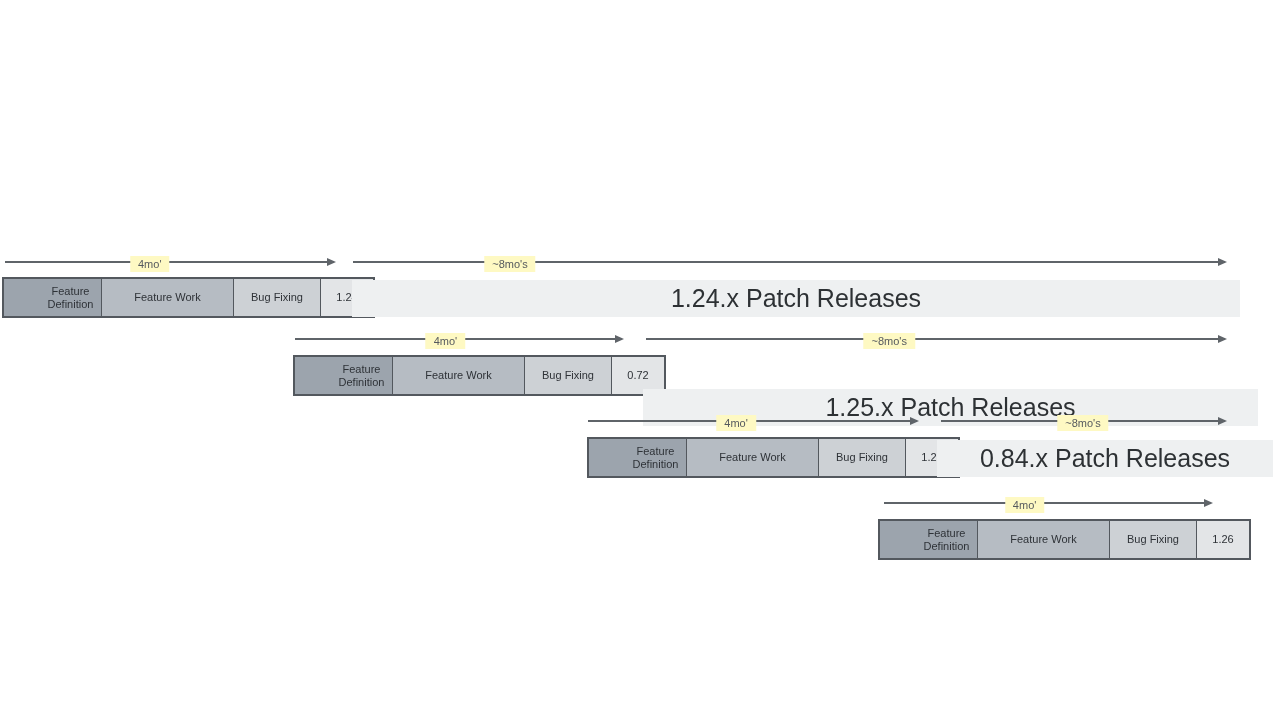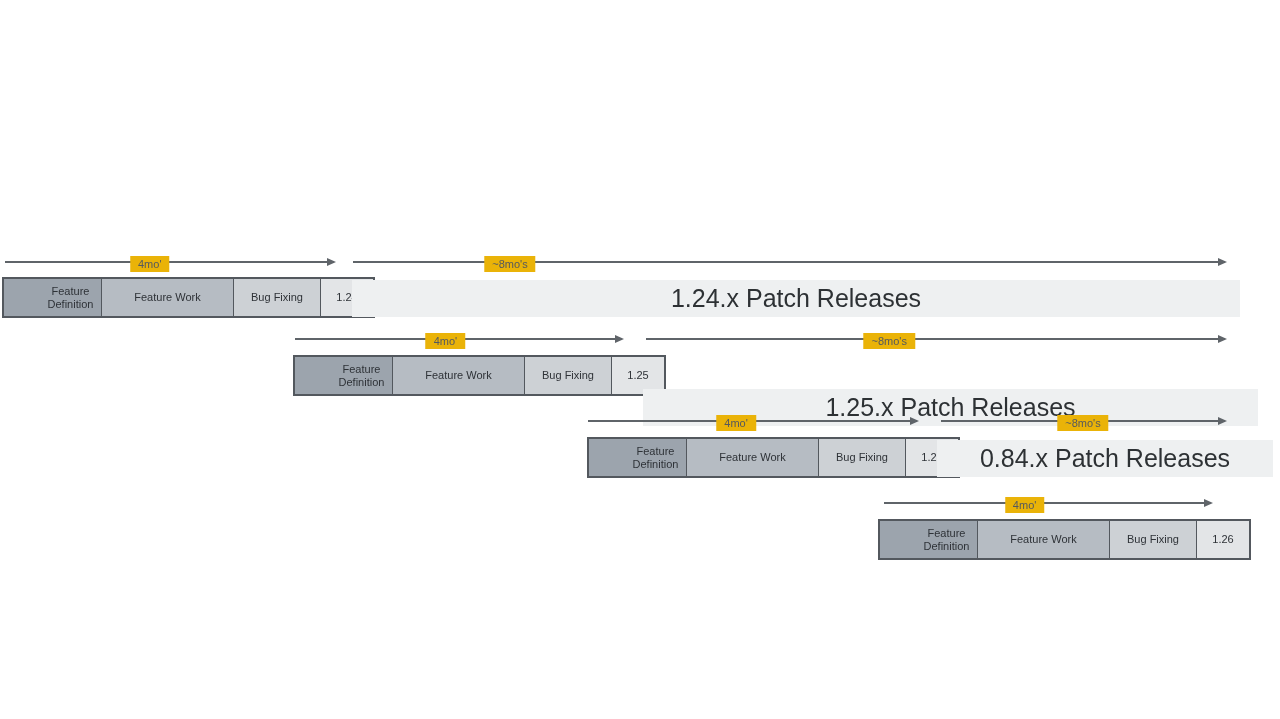--- a/index.html
+++ b/index.html
@@ -28,21 +28,21 @@
     width: 0;
     height: 0;
     border-left: 9px solid var(--arrow-color, #5f6469);
     border-top: 4px solid transparent;
     border-bottom: 4px solid transparent;
   }
   .arrow-label {
     position: absolute;
     top: -5px;
     transform: translateX(-50%);
-    background: #eab308;
+    background: #fef9c3;
     padding: 0 8px;
     font-size: 11px;
     line-height: 16px;
     color: var(--duration-label-text, #55595e);
     white-space: nowrap;
   }
   
   .cycle {
     position: absolute;
     display: flex;
@@ -110,21 +110,21 @@
       <span class="arrow-label" style="left:46%;">4mo'</span>
     </div>
     <div class="arrow" style="left:646px; top:338px; width:579px;">
       <span class="arrowhead"></span>
       <span class="arrow-label" style="left:42%;">~8mo's</span>
     </div>
     <div class="cycle" style="left:293px; top:355px;">
       <div class="phase phase-def">Feature Definition</div>
       <div class="phase phase-work">Feature Work</div>
       <div class="phase phase-bug">Bug Fixing</div>
-      <div class="phase phase-ver">1.25</div>
+      <div class="phase phase-ver">0.72</div>
     </div>
     <div class="patch-bar" style="left:643px; top:357px; width:615px;margin-top:32px;">1.25.x Patch Releases</div>
   </div>
 
   <div>
     <div class="arrow" style="left:588px; top:420px; width:329px;">
       <span class="arrowhead"></span>
       <span class="arrow-label" style="left:45%;">4mo'</span>
     </div>
     <div class="arrow" style="left:941px; top:420px; width:284px;">

